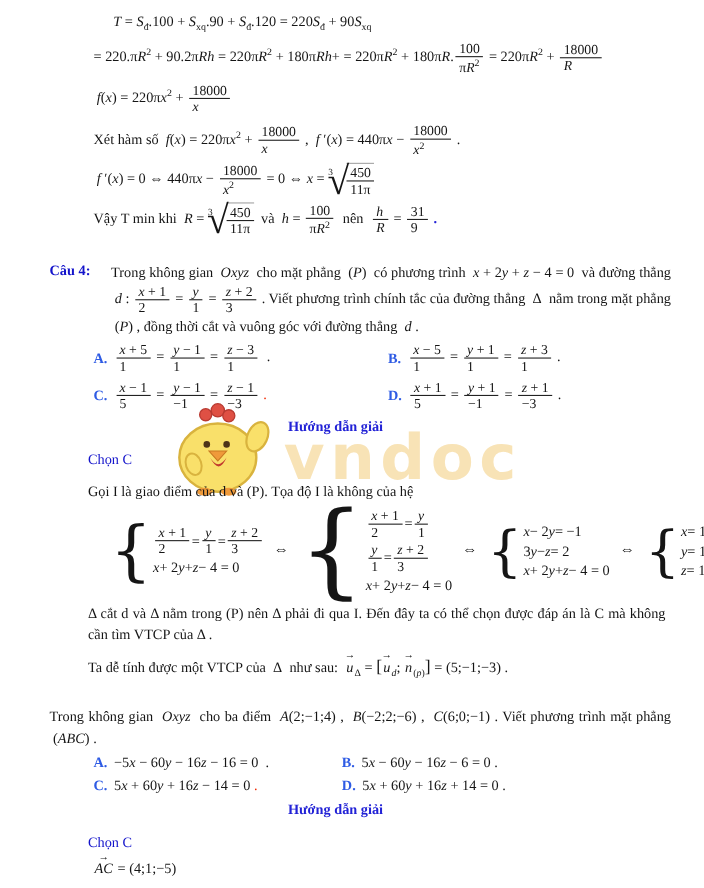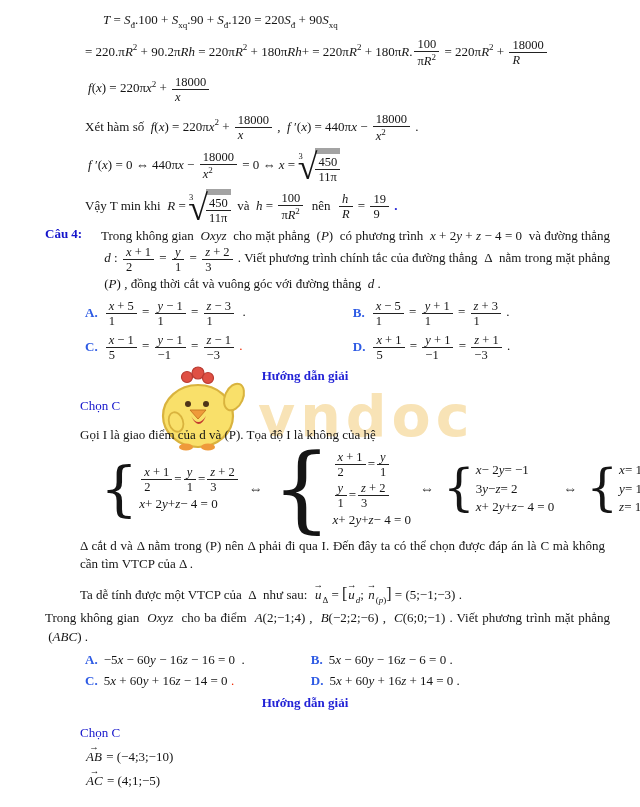--- a/index.html
+++ b/index.html
@@ -9,40 +9,40 @@
 
   
   i{font-family:"Liberation Serif",serif;}
   .fr{display:inline-flex;flex-direction:column;vertical-align:middle;
       margin:0 2px;line-height:1.12;font-size:12.5px;}
   .fr .nu{display:block;padding:0 3px;border-bottom:1px solid #222;}
   .fr .de{display:block;padding:0 3px;}
   .rt{display:inline-flex;align-items:center;vertical-align:middle;}
   .ri{font-size:8.5px;align-self:flex-start;margin:3px -5px 0 0;position:relative;z-index:2;}
   .rg{font-size:36px;line-height:0.8;font-weight:400;transform:translateY(1px);}
-  .rb{display:inline-flex;border-top:6px solid #a3a3a3;padding-top:1px;margin-left:-2px;}
+  .rb{display:inline-flex;border-top:1px solid #a3a3a3;padding-top:1px;margin-left:-2px;}
   .rb .fr{margin:0;}
   .vec{position:relative;display:inline-block;padding:0 1px;}
   .vec::after{content:"\2192";position:absolute;left:50%;transform:translateX(-50%);
       top:-0.78em;font-size:0.72em;font-style:normal;}
   sub{font-size:9px;} sup{font-size:9px;}
   .red{color:#f02800;} .bdot{color:#2222d6;font-weight:bold;}
   .bk{font-size:16px;}
 
   
   .eq{white-space:nowrap;}
   .eq1{margin:2px 0 0 58px;}
   .eq2{margin:7px 0 0 40px;}
   .eq3{margin:7px 0 0 43px;}
   .eq4{margin:8px 0 0 40px;}
   .eq5{margin:5px 0 0 43px;}
   .eq6{margin:5px 0 0 40px;}
 
   
-  .q{display:flex;margin-top:1px;}
+  .q{display:flex;margin-top:23px;}
   .qlabel{flex:none;width:56px;color:#1414cb;font-weight:bold;}
   .qbody{flex:1;text-align:justify;line-height:1.5;}
   .opts{display:grid;margin:5px 0 0 40px;row-gap:5px;align-items:center;}
   .opts4{grid-template-columns:51% 49%;}
   .opts5{grid-template-columns:43% 57%;}
   .opt{display:flex;align-items:center;gap:6px;white-space:nowrap;}
   .opt .ol{color:#2e5be4;font-weight:bold;flex:none;}
   .hdg{width:520px;text-align:center;color:#2222d6;font-weight:bold;margin-top:6px;}
   .chon{color:#1414cb;font-weight:normal;margin:14px 0 0 35px;}
   .taco{color:#1414cb;font-weight:bold;margin:3px 0 0 35px;}
@@ -134,21 +134,21 @@
               <span class="de">11π</span>
             </span>
           </span>
         </span> &nbsp;và&nbsp; <i>h</i> = <span class="fr">
           <span class="nu">100</span>
           <span class="de">π<i>R</i><sup>2</sup></span>
         </span> &nbsp;nên&nbsp; <span class="fr">
           <span class="nu"><i>h</i></span>
           <span class="de"><i>R</i></span>
         </span> = <span class="fr">
-          <span class="nu">19</span>
+          <span class="nu">31</span>
           <span class="de">9</span>
         </span> <span class="bdot">.</span></div>
 
     <div class="q">
       <span class="qlabel">Câu 4:</span>
       <span class="qbody">Trong không gian &nbsp;<i>Oxyz</i>&nbsp; cho mặt phẳng &nbsp;(<i>P</i>)&nbsp; có phương trình &nbsp;<i>x</i> + 2<i>y</i> + <i>z</i> − 4 = 0 &nbsp;và đường thẳng &nbsp;<i>d</i> : <span class="fr">
             <span class="nu"><i>x</i> + 1</span>
             <span class="de">2</span>
           </span> = <span class="fr">
             <span class="nu"><i>y</i></span>
@@ -293,17 +293,16 @@
         <span>5<i>x</i> + 60<i>y</i> + 16<i>z</i> − 14 = 0 <span class="red">.</span></span>
       </div>
       <div class="opt">
         <span class="ol">D.</span>
         <span>5<i>x</i> + 60<i>y</i> + 16<i>z</i> + 14 = 0 .</span>
       </div>
     </div>
 
     <div class="hdg">Hướng dẫn giải</div>
     <div class="chon">Chọn C</div>
-    <div class="vline"><span class="vec"><i>AB</i></span> = (−4;3;−10)</div>
     <div class="vline"><span class="vec"><i>AC</i></span> = (4;1;−5)</div>
 
   </div>
 </div>
 
 </body></html>

